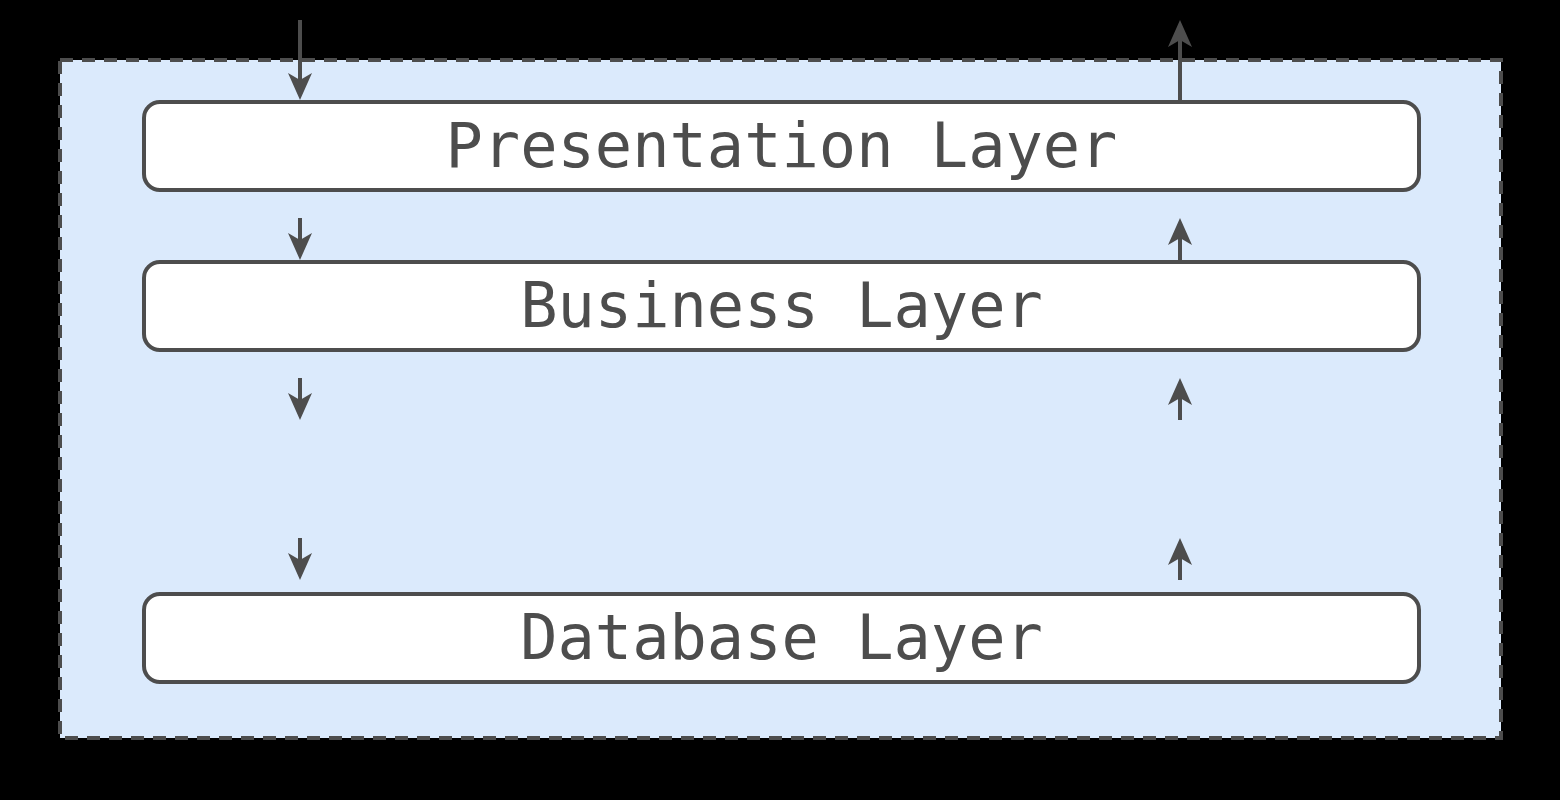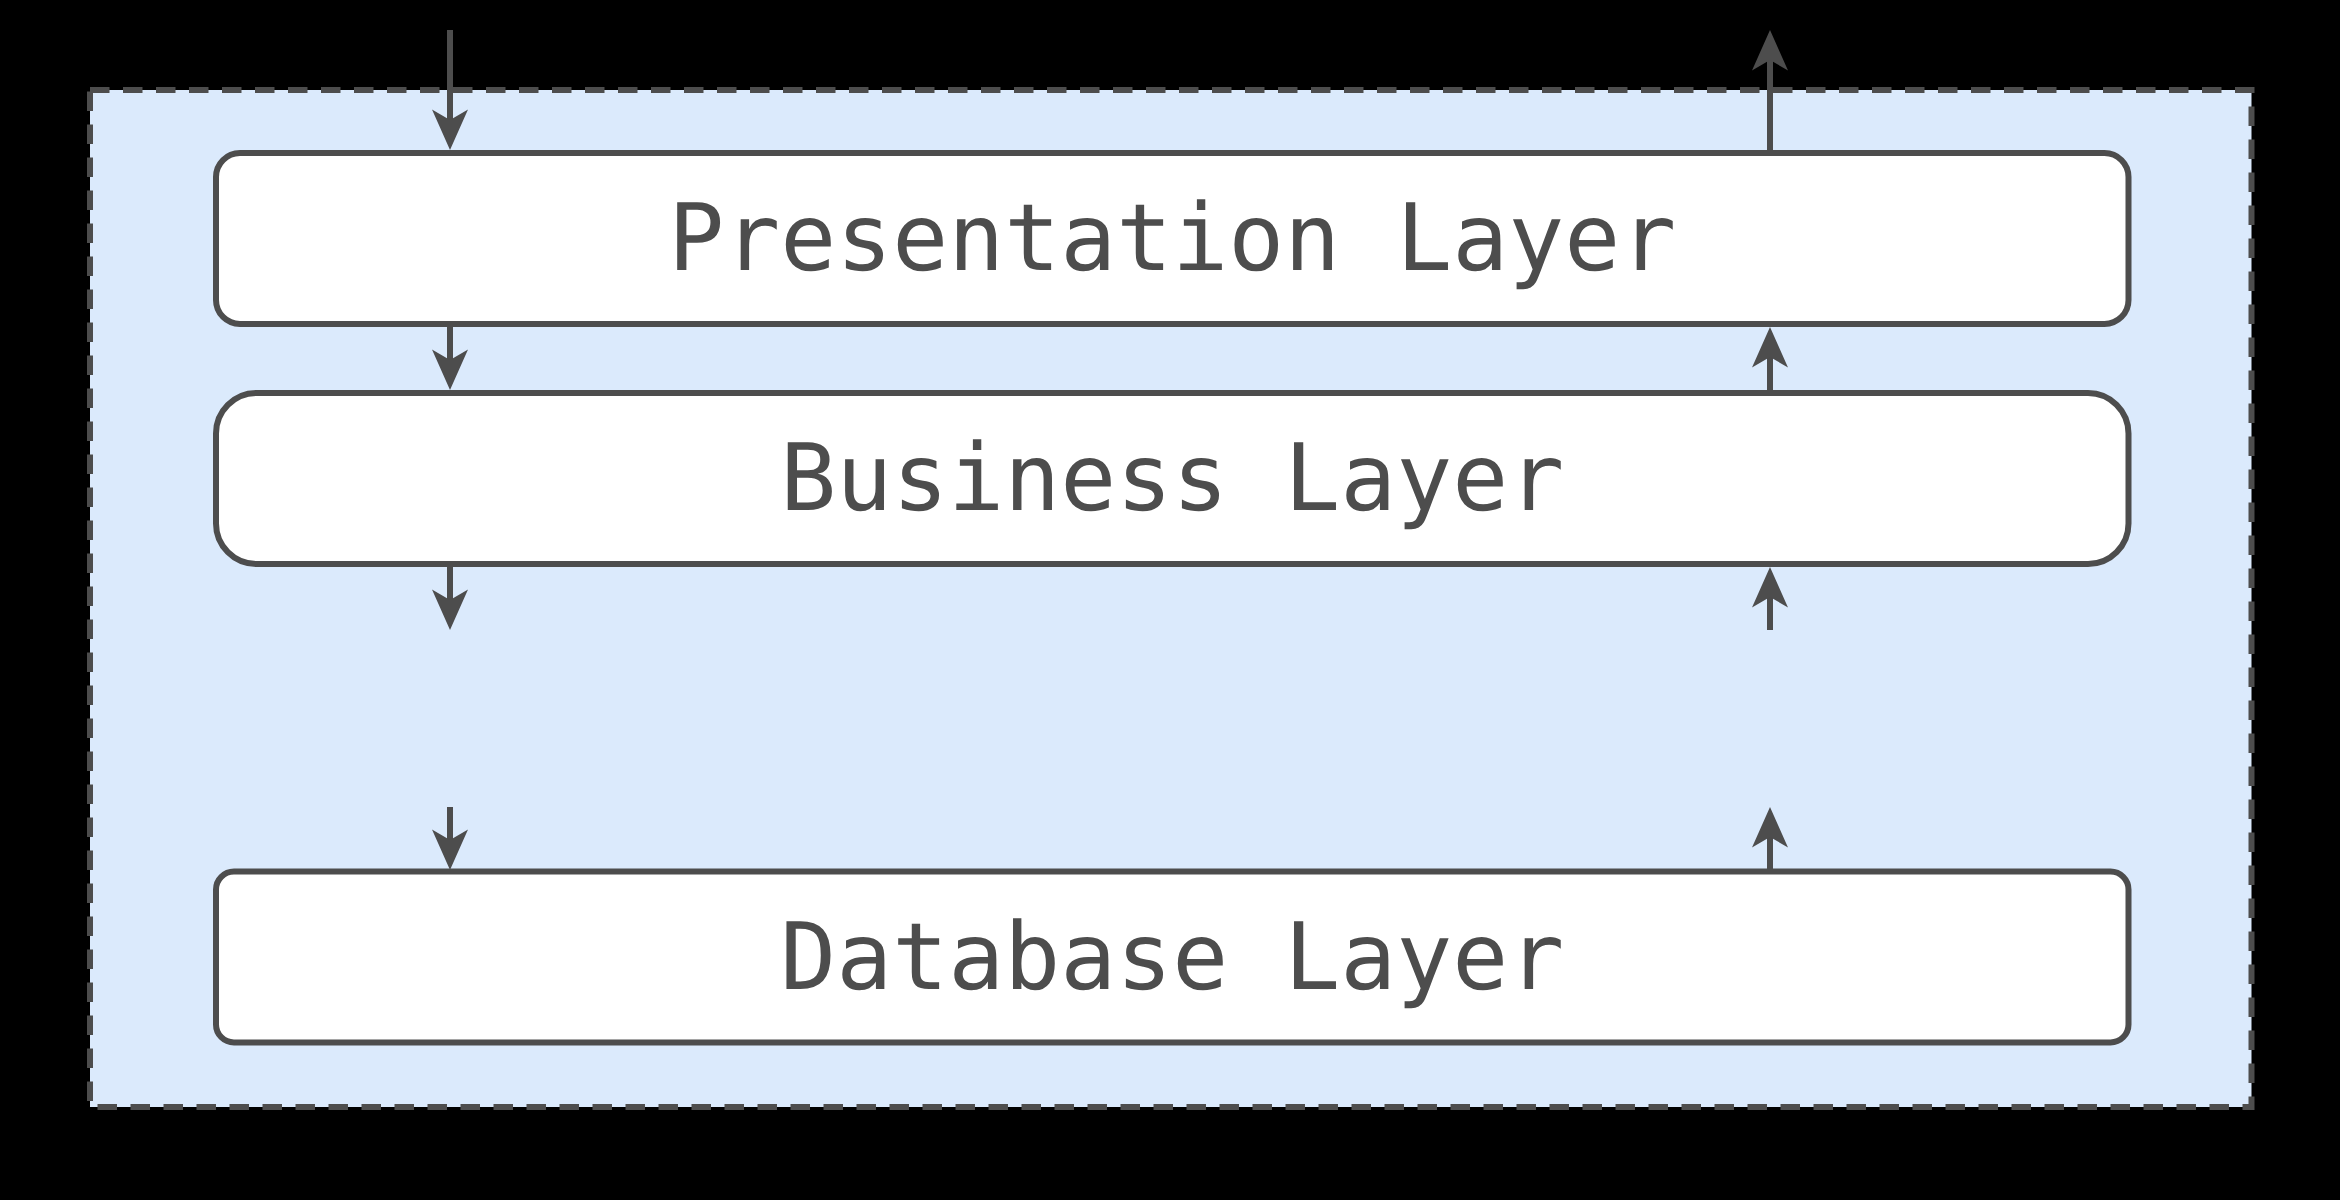--- a/index.html
+++ b/index.html
@@ -22,40 +22,40 @@
     top: 60px;
     width: 1441px;
     height: 678px;
     background: #dbeafc;
     z-index: 1;
   }
   .layer-box {
     position: absolute;
     left: 142px;
     width: 1279px;
-    height: 118px;
+    height: 92px;
     background: #ffffff;
     border: 4px solid #4d4d4d;
     border-radius: 18px;
     box-sizing: border-box;
     display: flex;
     align-items: center;
     justify-content: center;
     z-index: 2;
   }
   .layer-label {
     color: #4d4d4d;
     font-size: 62px;
     line-height: 1;
     white-space: nowrap;
   }
   .box-presentation { top: 100px; }
-  .box-business    { top: 260px; border-radius: 29px; }
+  .box-business    { top: 260px; }
   .box-persistence { top: 420px; }
-  .box-database    { top: 579px; border-radius: 14px; }
+  .box-database    { top: 592px; }
   .overlay-svg {
     position: absolute;
     left: 0;
     top: 0;
     width: 1560px;
     height: 800px;
     z-index: 3;
     pointer-events: none;
   }
   .edge { stroke: #4d4d4d; stroke-width: 4; }

